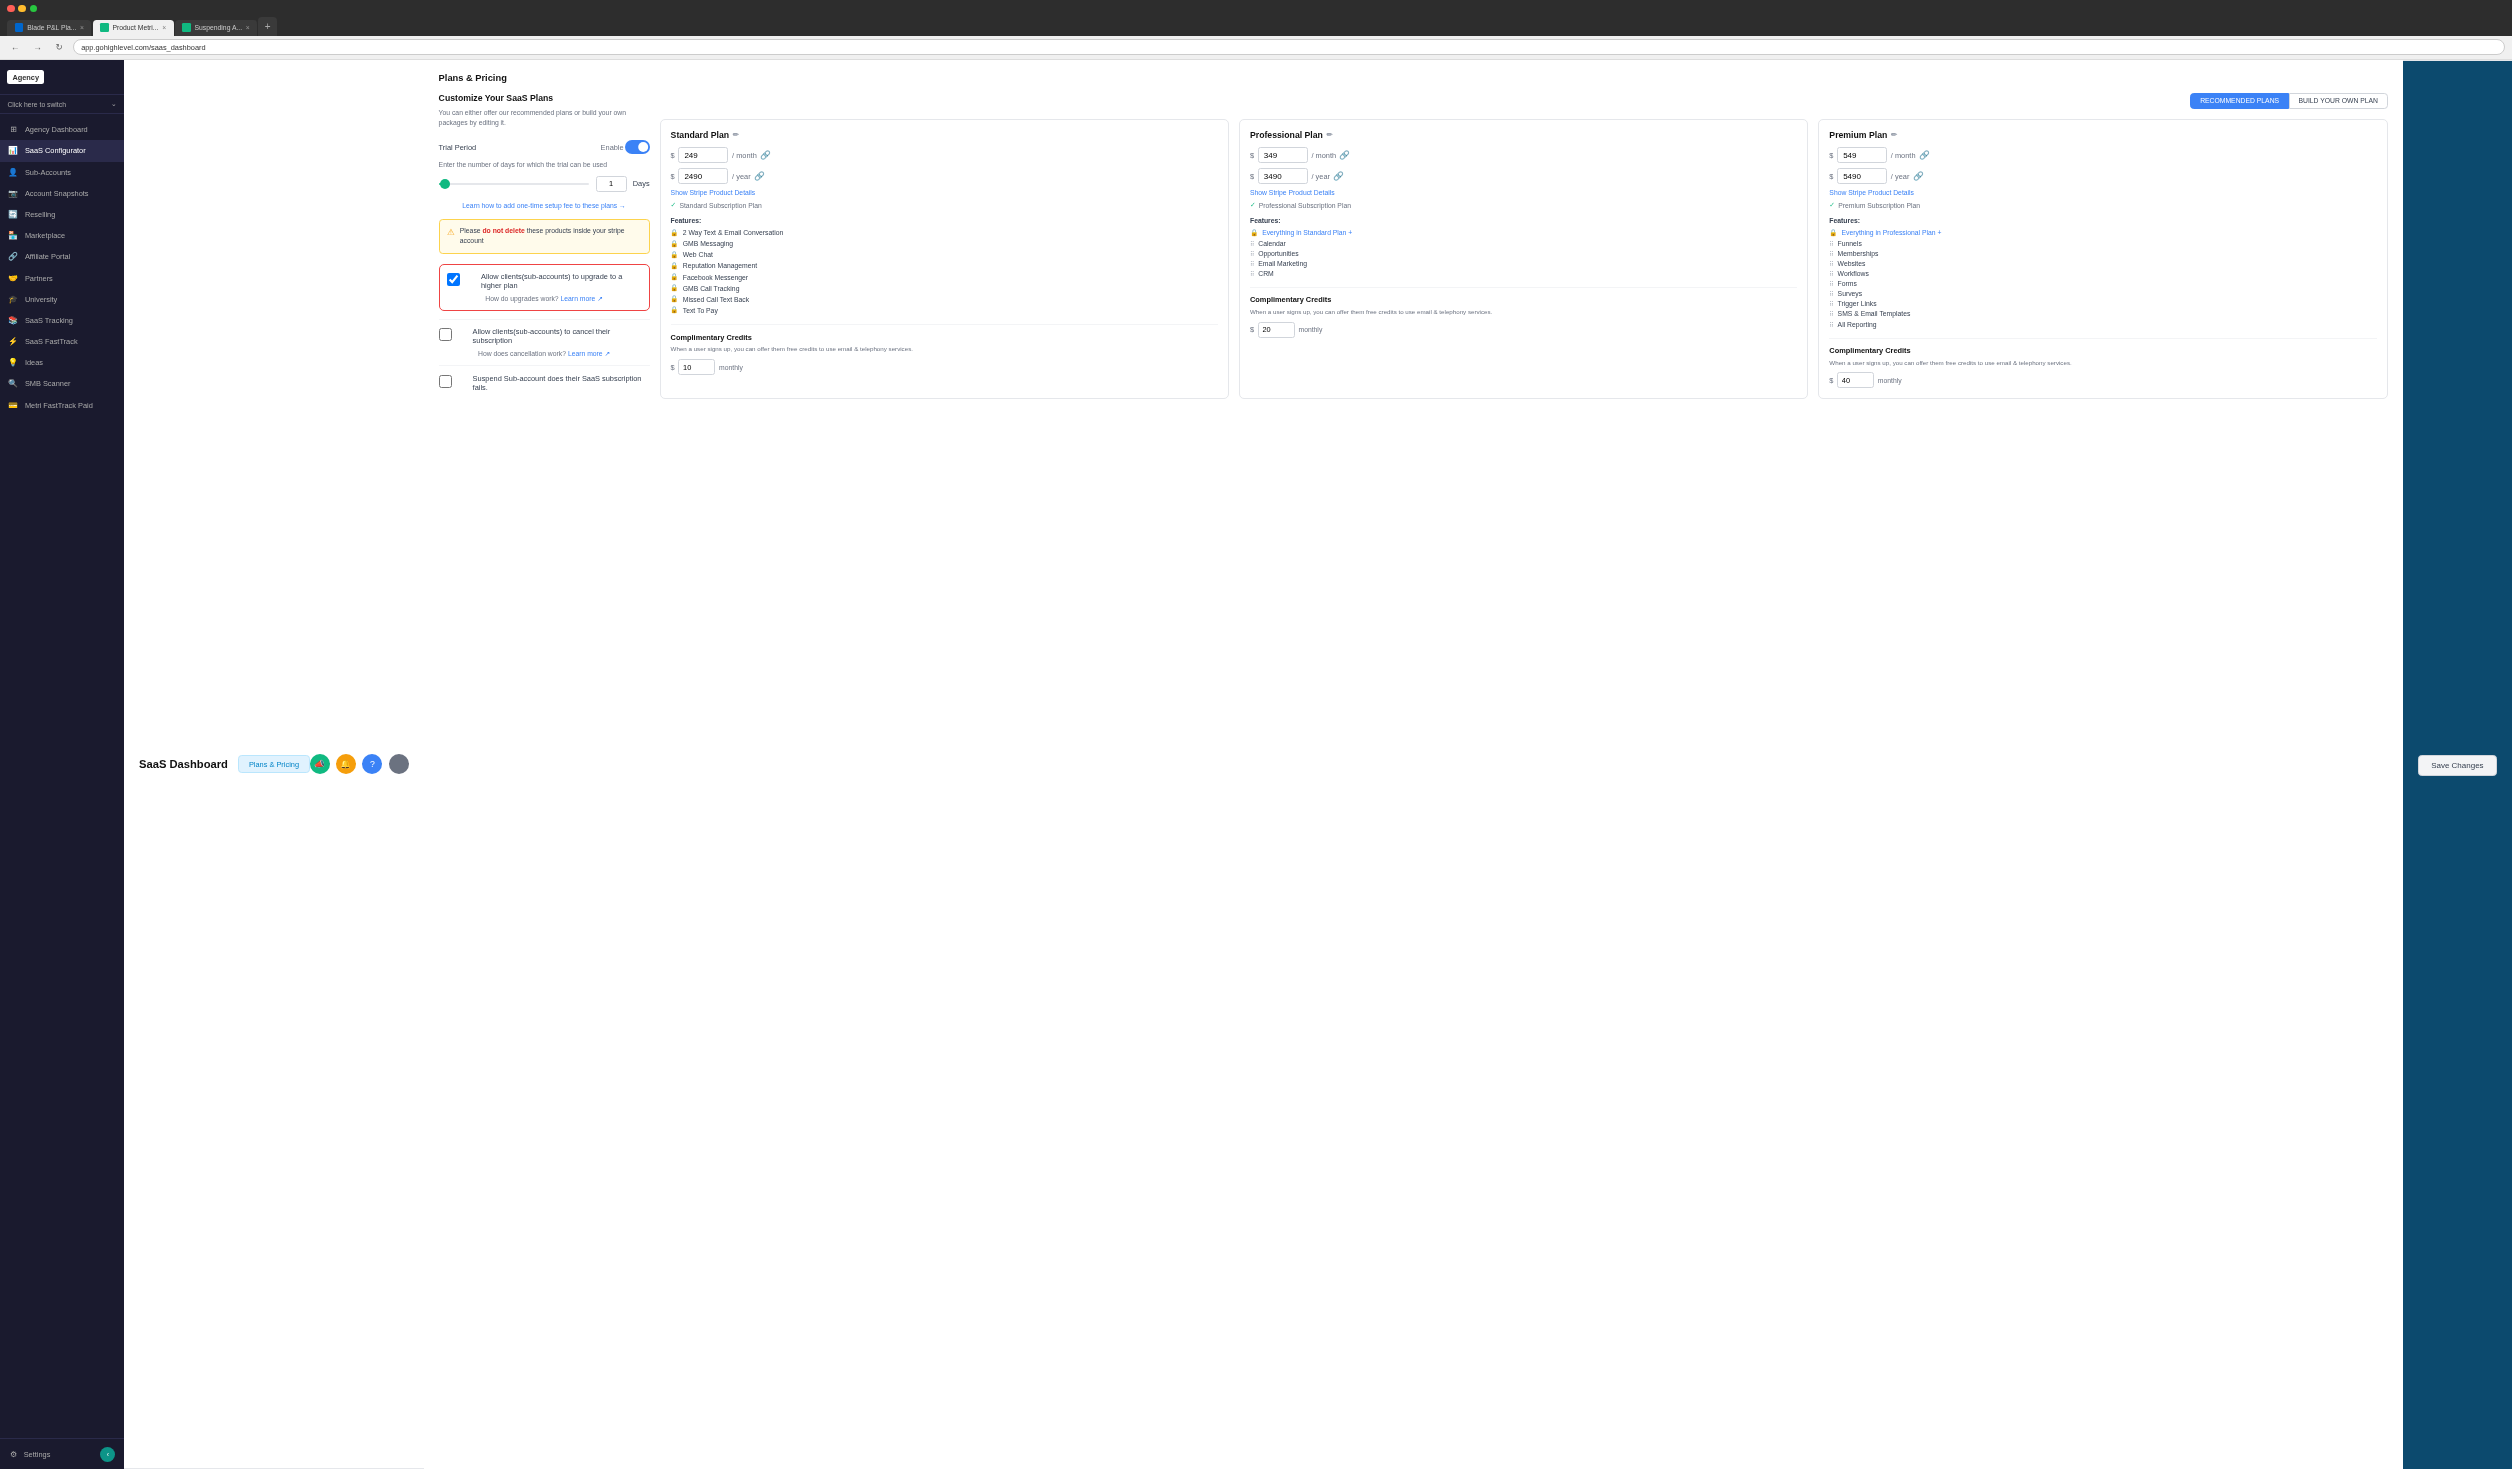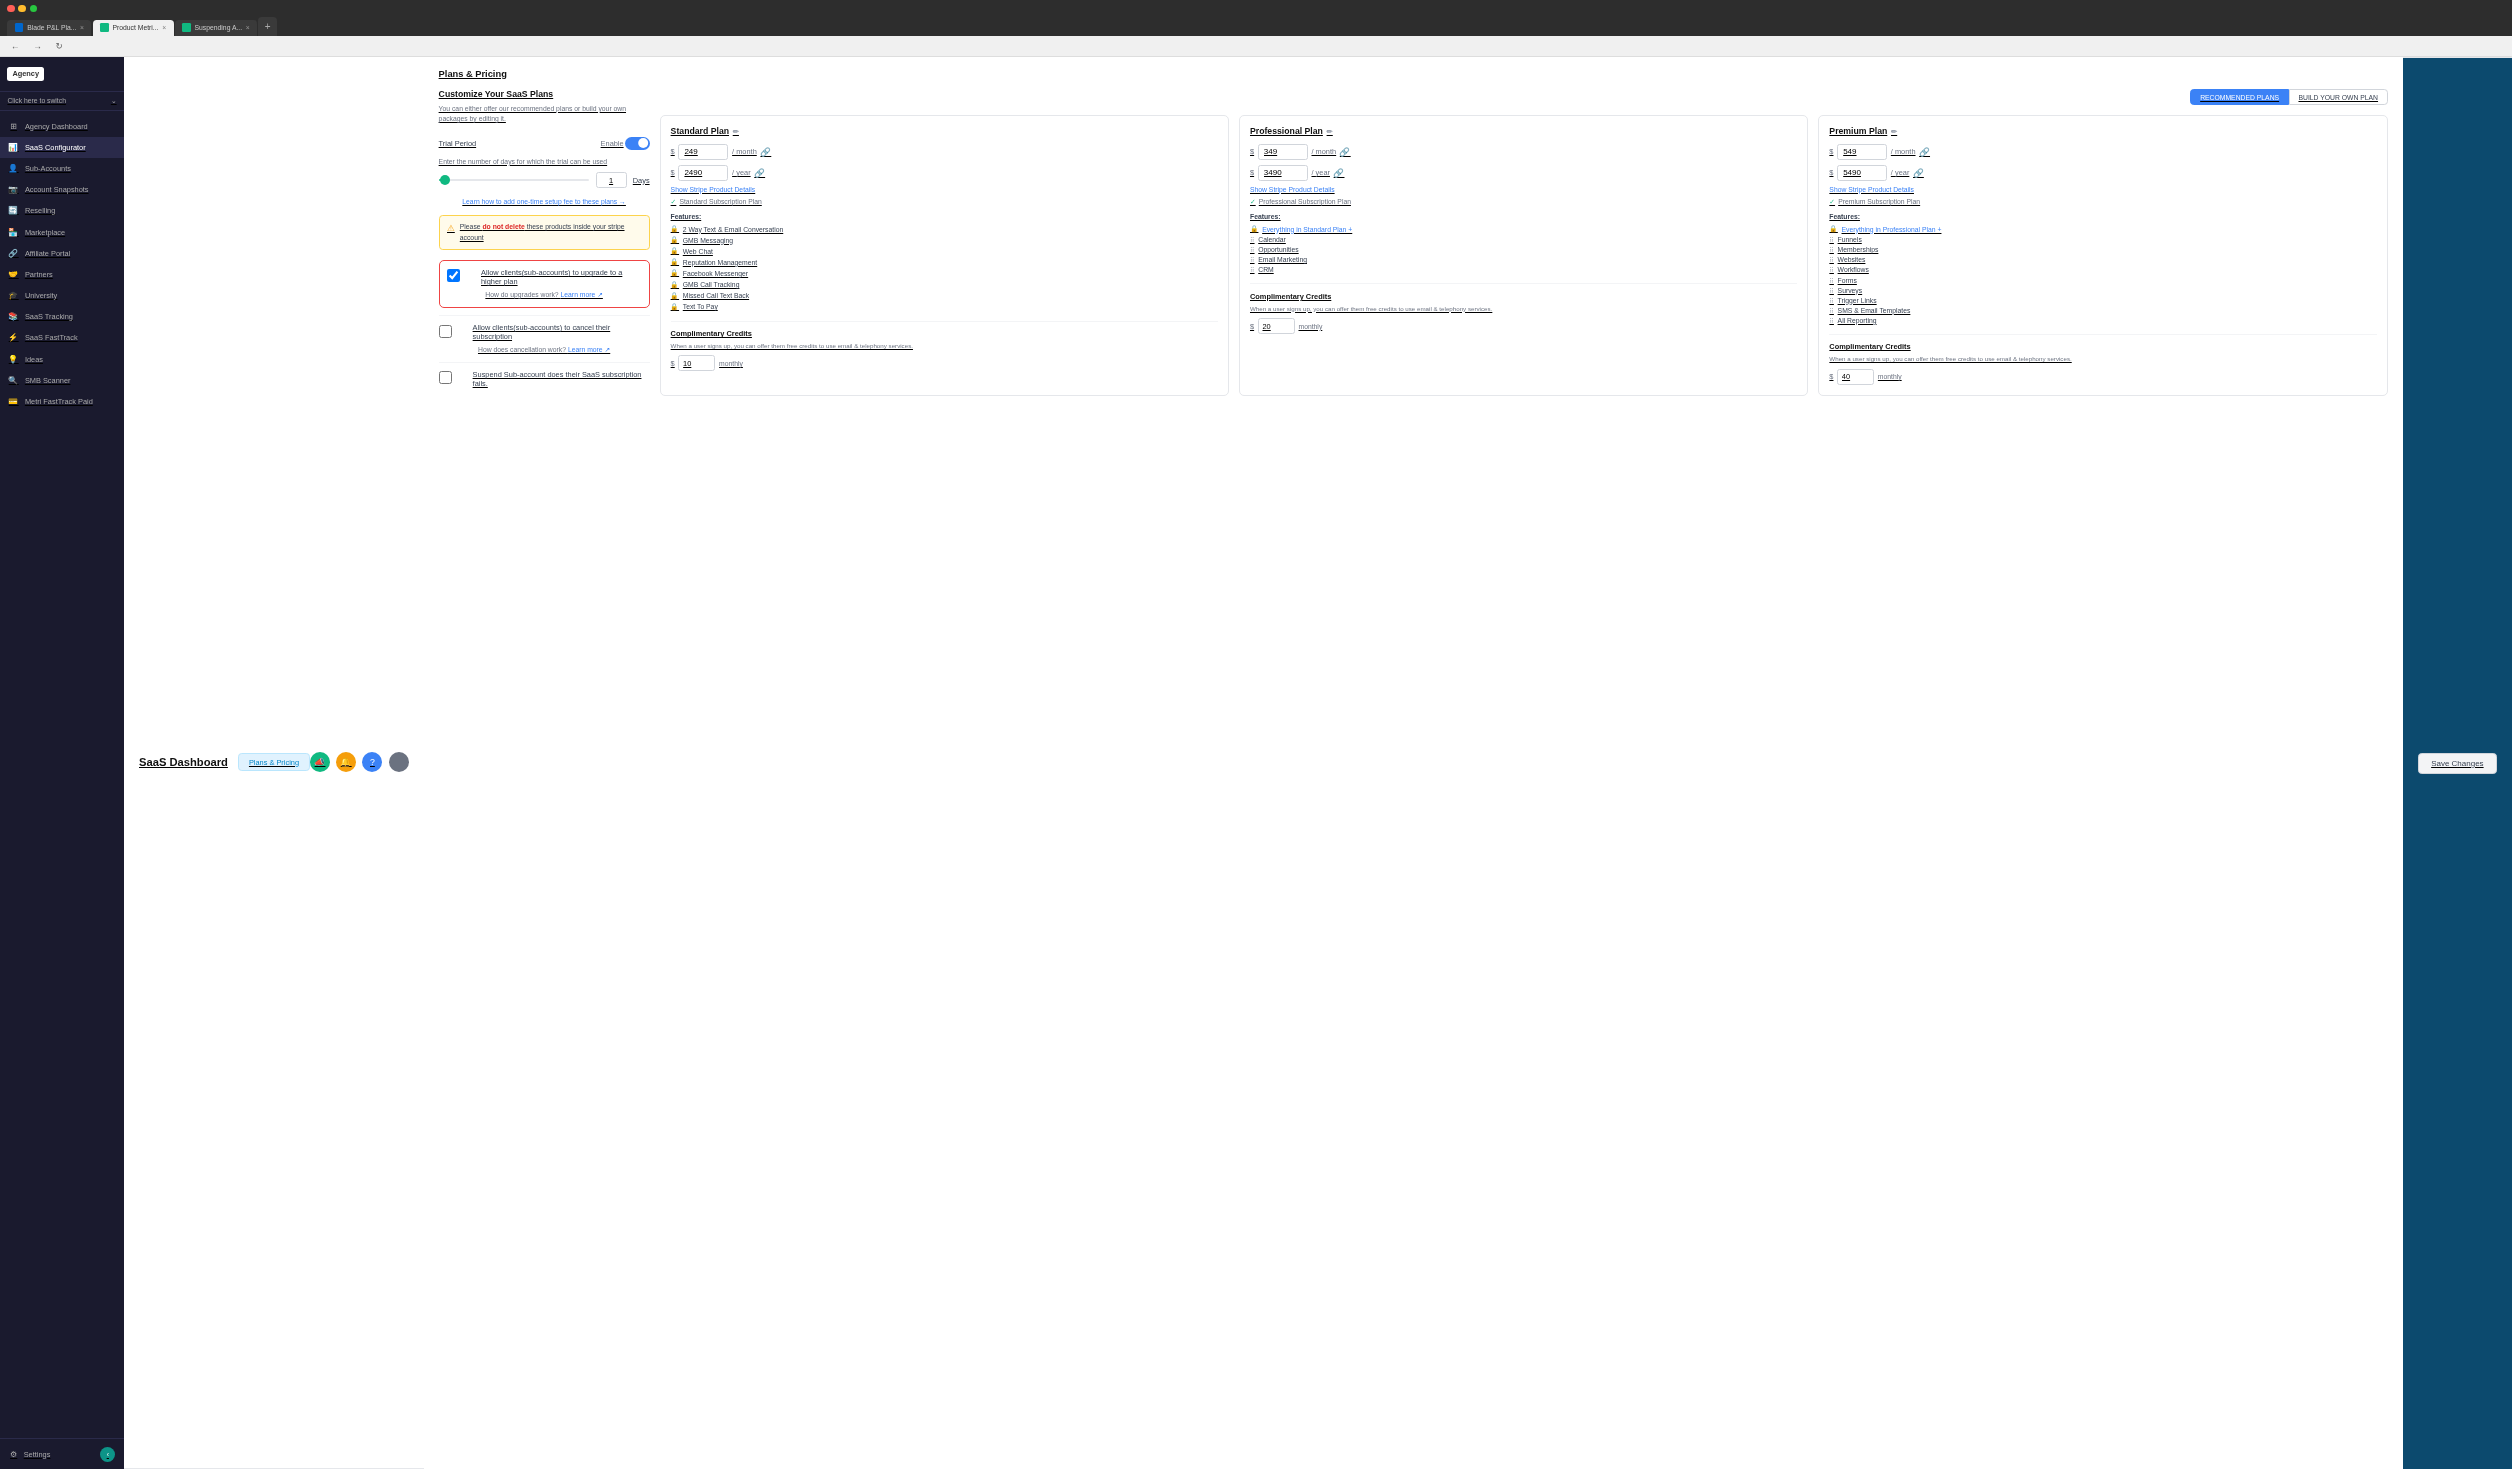--- a/index.html
+++ b/index.html
@@ -17,21 +17,21 @@
     .browser-tab.active { background: #f0f0f0; color: #333; }
     .tab-favicon { width: 8.7px; height: 8.7px; background: #0066cc; border-radius: 1.2px; flex-shrink: 0; }
     .tab-close { margin-left: auto; opacity: 0.6; cursor: pointer; }
 
     
     .browser-address-bar { background: #f0f0f0; display: flex; align-items: center; padding: 3.7px 7.4px; gap: 6.2px; border-bottom: 0.6px solid #ddd; }
     .nav-btn { background: none; border: none; color: #666; font-size: 8.7px; cursor: pointer; padding: 1.2px 3.7px; }
     .address-input { flex: 1; background: white; border: 0.6px solid #ccc; border-radius: 12.4px; padding: 2.5px 7.4px; font-size: 7.4px; color: #333; }
 
     
-    .app-container { display: flex; flex: 1; overflow: hidden; text-decoration: underline; }
+    .app-container { display: flex; flex: 1; overflow: hidden; }
 
     
     .sidebar { width: 124px; background: #1a1a2e; color: #ccc; display: flex; flex-direction: column; flex-shrink: 0; overflow-y: auto; }
     .sidebar-logo { padding: 10px 7.4px; border-bottom: 0.6px solid #2a2a4a; }
     .logo-box { background: white; padding: 2.5px 5px; border-radius: 2.5px; display: inline-block; }
     .logo-text { font-weight: bold; font-size: 7.4px; color: #333; }
     .sidebar-switcher { padding: 5px 7.4px; border-bottom: 0.6px solid #2a2a4a; display: flex; align-items: center; justify-content: space-between; cursor: pointer; font-size: 6.8px; color: #aaa; }
     .sidebar-nav { flex: 1; padding: 5px 0; }
     .nav-item { display: flex; align-items: center; gap: 6.2px; padding: 5.6px 8.7px; cursor: pointer; color: #aaa; font-size: 7.4px; transition: background 0.15s; }
     .nav-item.active { background: #2a2a4a; color: white; }
@@ -161,20 +161,21 @@
       <span class="tab-close">×</span>
     </div>
     <div class="browser-tab" style="min-width:18.6px; width:18.6px; justify-content:center; font-size:10px; color:#aaa;">+</div>
   </div>
 </div>
 
 <div class="browser-address-bar">
   <button class="nav-btn">←</button>
   <button class="nav-btn">→</button>
   <button class="nav-btn">↻</button>
+  <input class="address-input" value="app.gohighlevel.com/saas_dashboard" style="">
 </div>
 
 <div class="app-container">
 
   <div class="sidebar">
     <div class="sidebar-logo">
       <div class="logo-box">
         <span class="logo-text">Agency</span>
       </div>
     </div>

